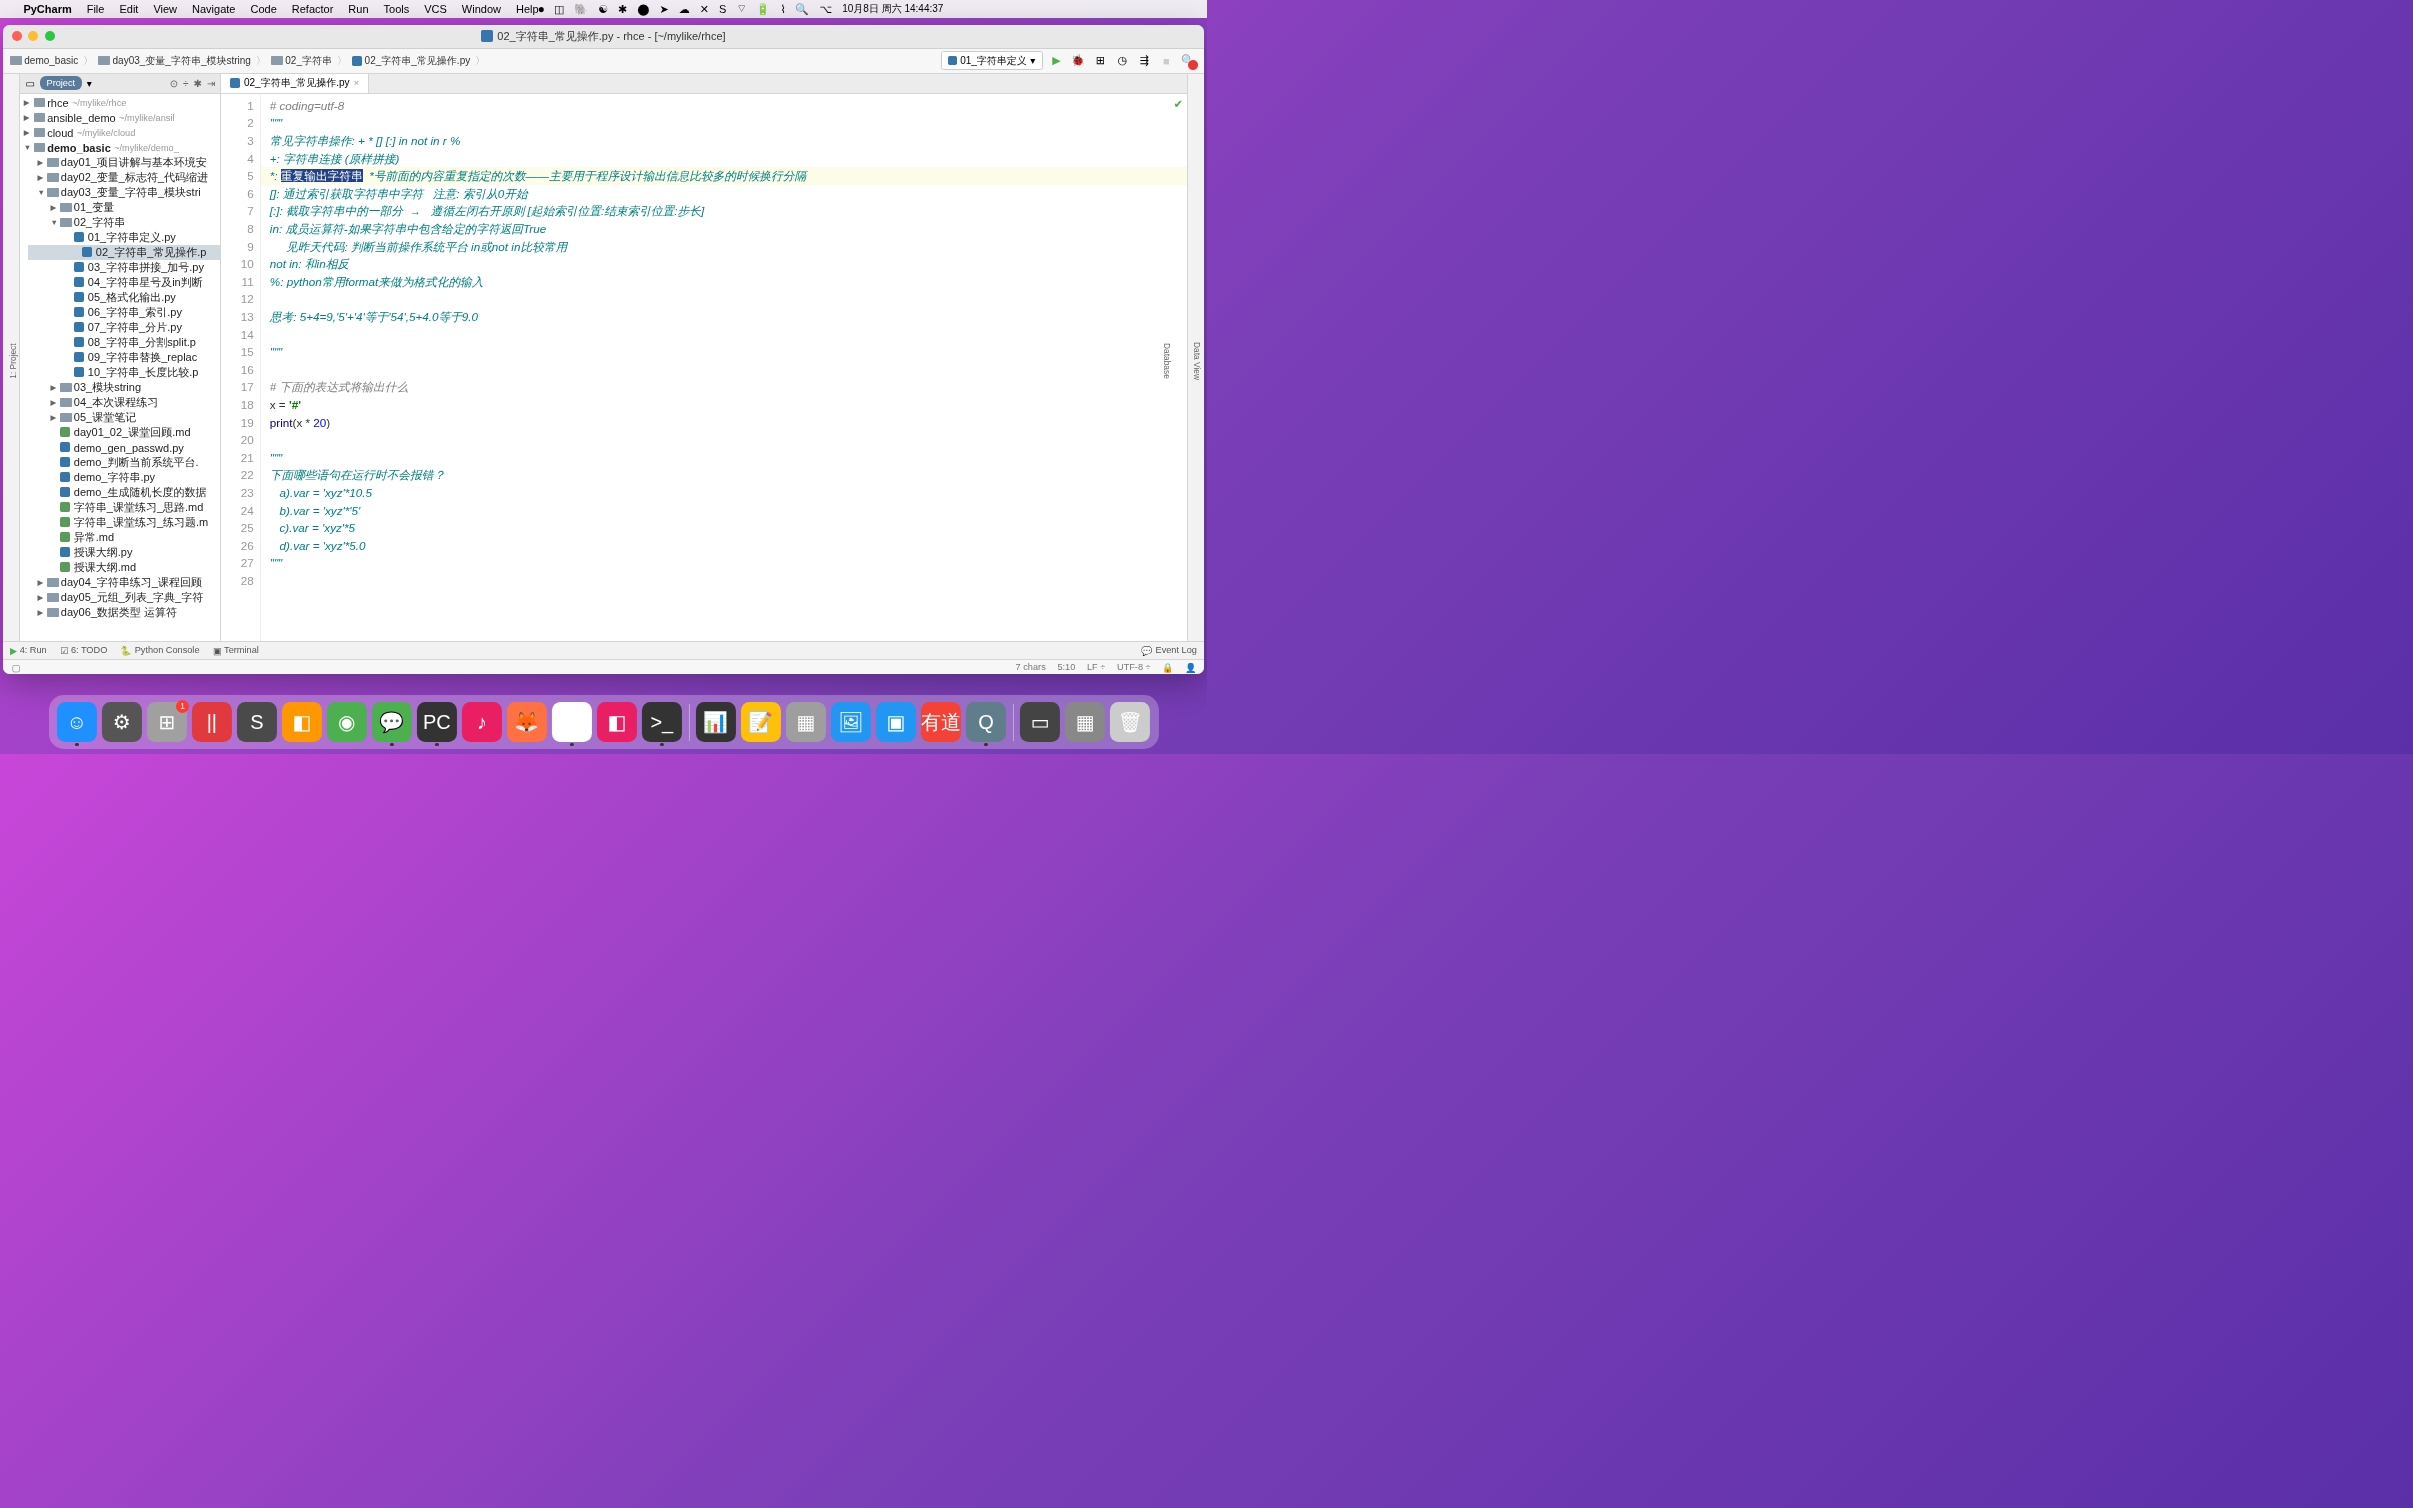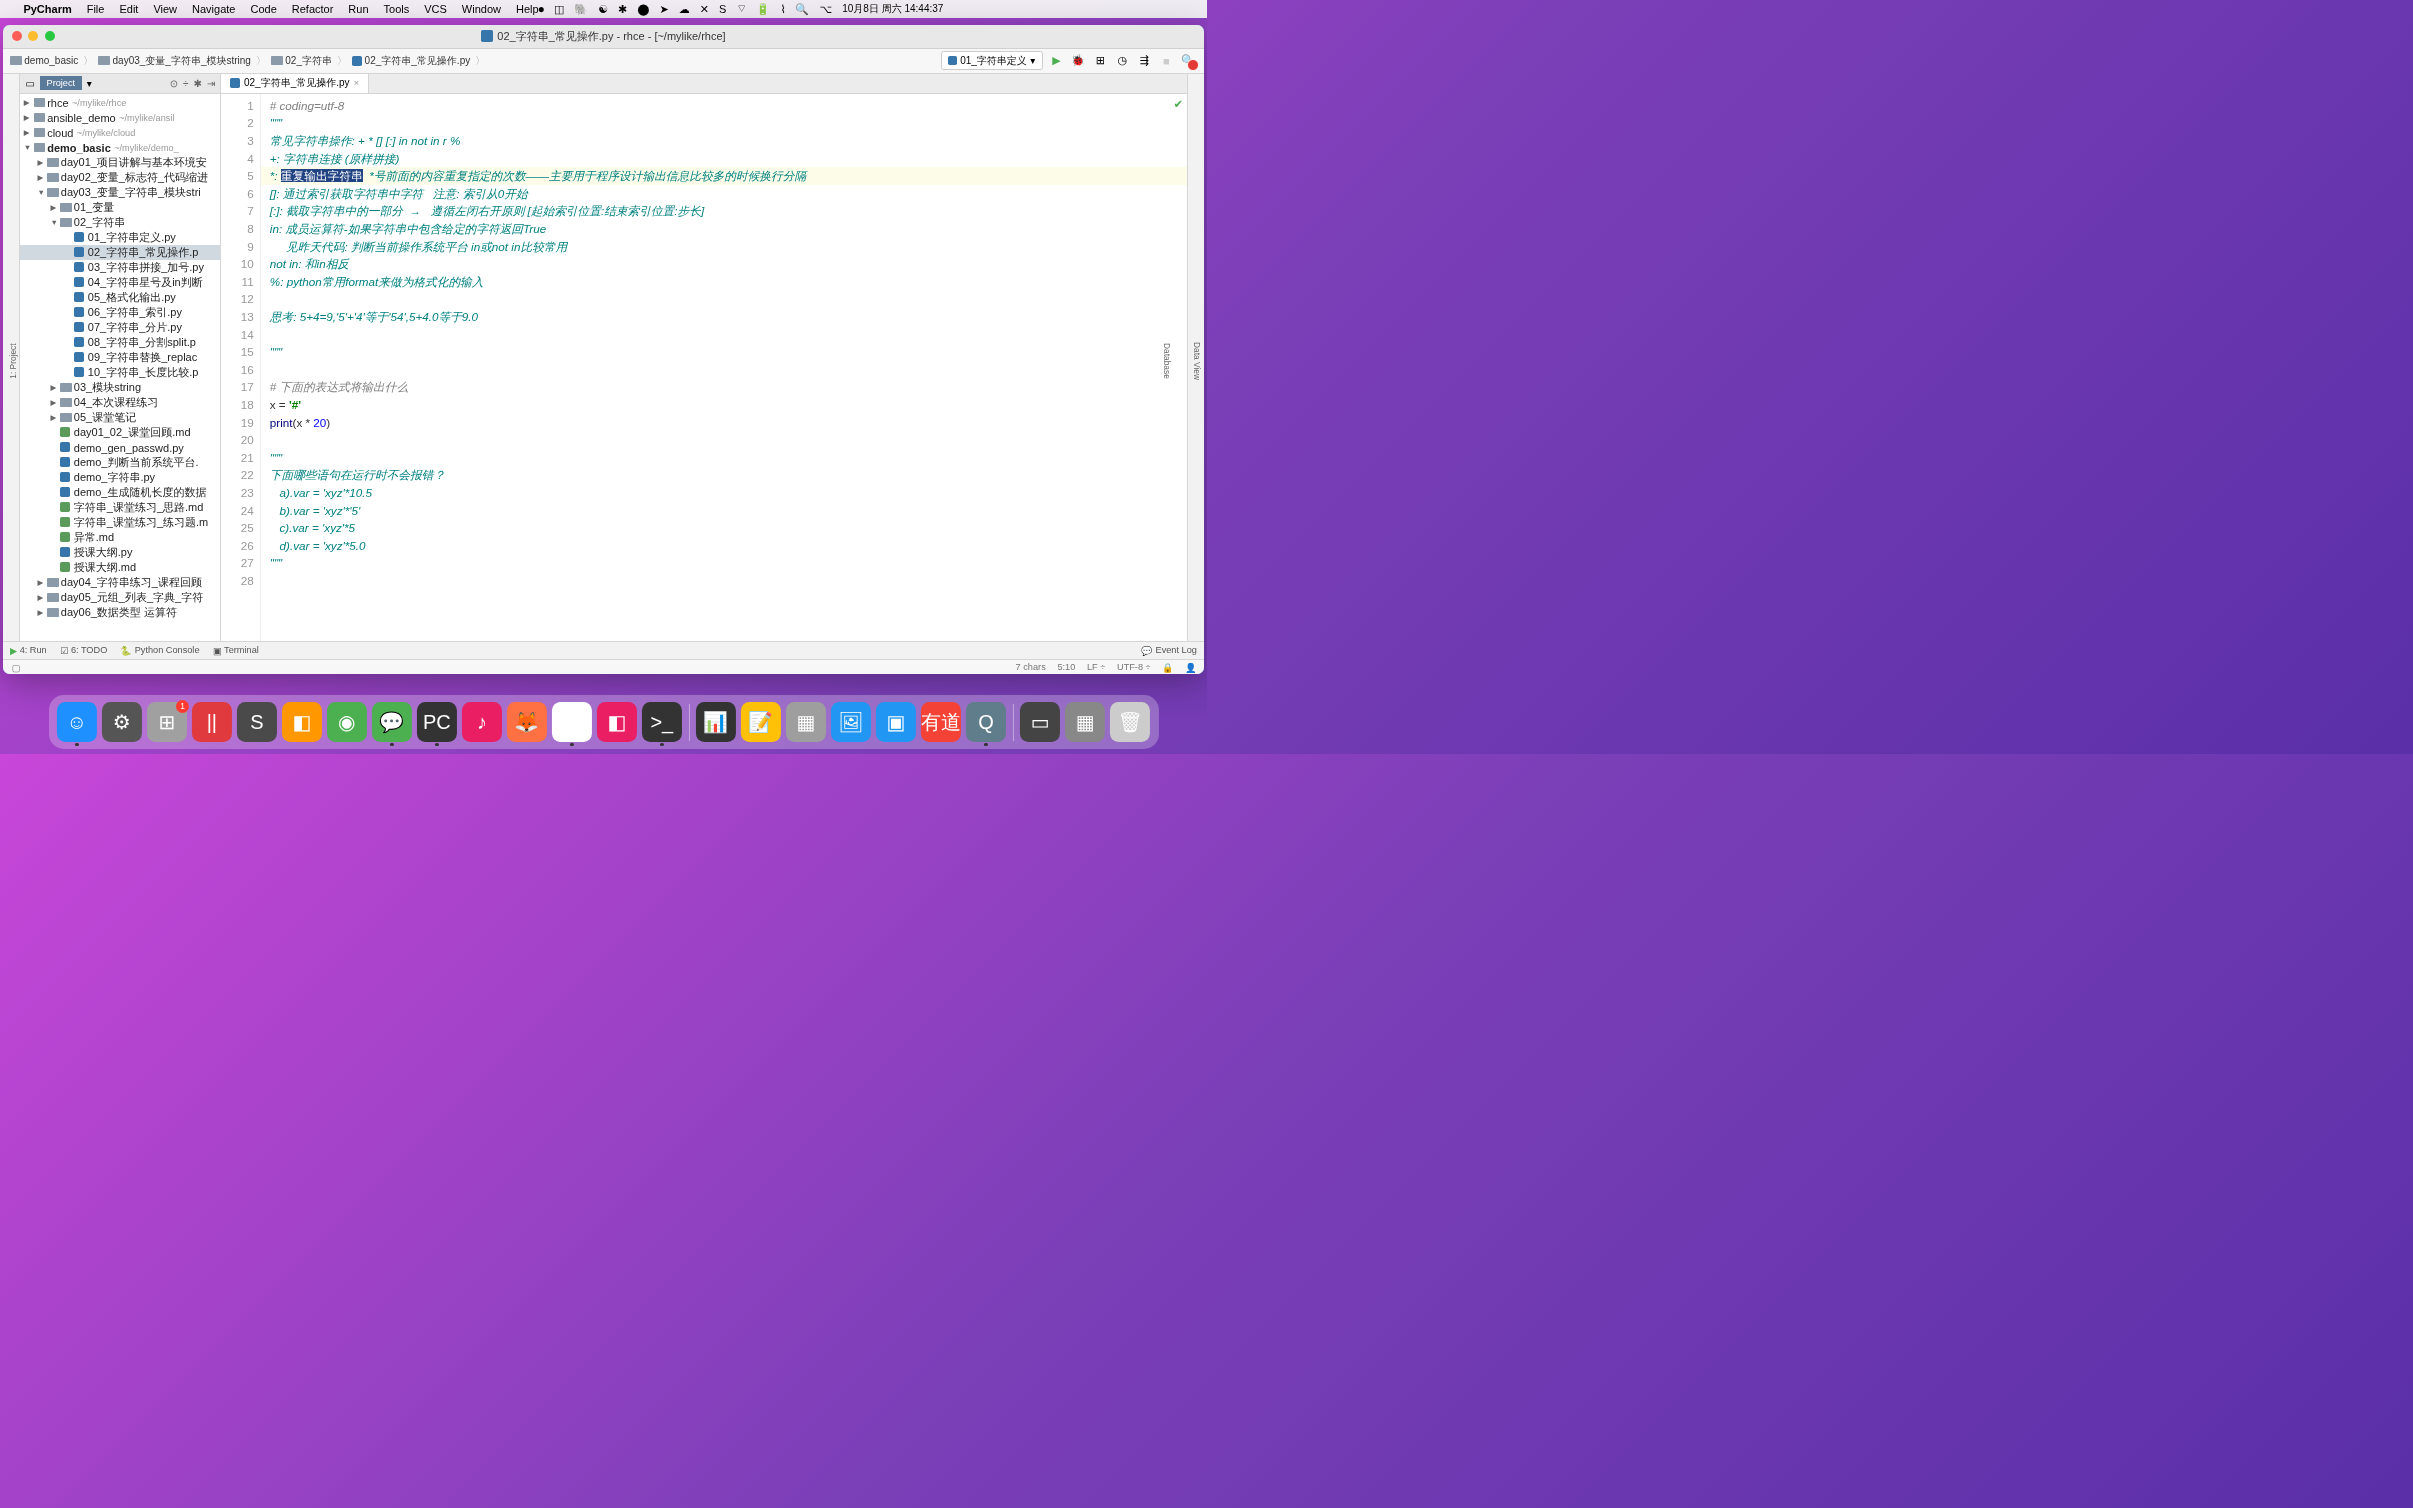--- a/index.html
+++ b/index.html
@@ -37,27 +37,27 @@
 
 .main-area { flex: 1; display: flex; overflow: hidden; }
 .left-gutter { width: 17px; background: #f2f2f2; border-right: 0.8px solid #d5d5d5; display: flex; flex-direction: column; align-items: center; font-size: 8.4px; color: #666; writing-mode: vertical-rl; padding-top: 8.4px; gap: 17px; }
 .gutter-tab { transform: rotate(180deg); padding: 4.2px 1.7px; cursor: pointer; }
 
 .right-gutter { width: 17px; background: #f2f2f2; border-left: 0.8px solid #d5d5d5; display: flex; flex-direction: column; align-items: center; font-size: 8.4px; color: #666; writing-mode: vertical-rl; padding-top: 8.4px; gap: 17px; }
 .right-gutter .gutter-tab { transform: none; }
 
 .project-pane { width: 201px; background: #fff; border-right: 0.8px solid #d5d5d5; display: flex; flex-direction: column; overflow: hidden; }
 .project-header { height: 20px; background: #e8e8e8; display: flex; align-items: center; padding: 0 5px; font-size: 10px; gap: 5px; border-bottom: 0.8px solid #d5d5d5; }
-.project-header .title { background: #5a7a9a; color: #fff; padding: 1.7px 6.7px; border-radius: 0; font-size: 9.2px; }
+.project-header .title { background: #5a7a9a; color: #fff; padding: 1.7px 6.7px; border-radius: 6px; font-size: 9.2px; }
 .project-header .spacer { flex: 1; }
 .project-header .hicon { font-size: 10px; color: #666; cursor: pointer; }
 
 .tree { flex: 1; overflow-y: auto; font-size: 11px; padding: 1.7px 0; }
 .tree-row { display: flex; align-items: center; height: 15px; padding-left: 3.4px; white-space: nowrap; cursor: pointer; }
-.tree-row.selected { background: #d0d8e0; }
+.tree-row.selected { background: #d0d8e0; margin-left: 8px; }
 .tree-arrow { width: 10px; font-size: 7.5px; color: #666; }
 .tree-icon { width: 13.4px; }
 .tree-folder-icon { width: 11.7px; height: 9.2px; background: #8a9aa9; display: inline-block; border-radius: 0.8px; }
 .tree-py-icon { width: 10px; height: 10px; background: #3776ab; display: inline-block; border-radius: 1.7px; }
 .tree-md-icon { width: 10px; height: 10px; background: #5a9a5a; display: inline-block; border-radius: 1.7px; }
 .tree-label { color: #222; }
 .tree-path { color: #999; font-size: 9.2px; margin-left: 3.4px; }
 
 .editor-area { flex: 1; display: flex; flex-direction: column; background: #fff; overflow: hidden; }
 .tab-bar { height: 20px; background: #ececec; border-bottom: 0.8px solid #d5d5d5; display: flex; align-items: stretch; }

